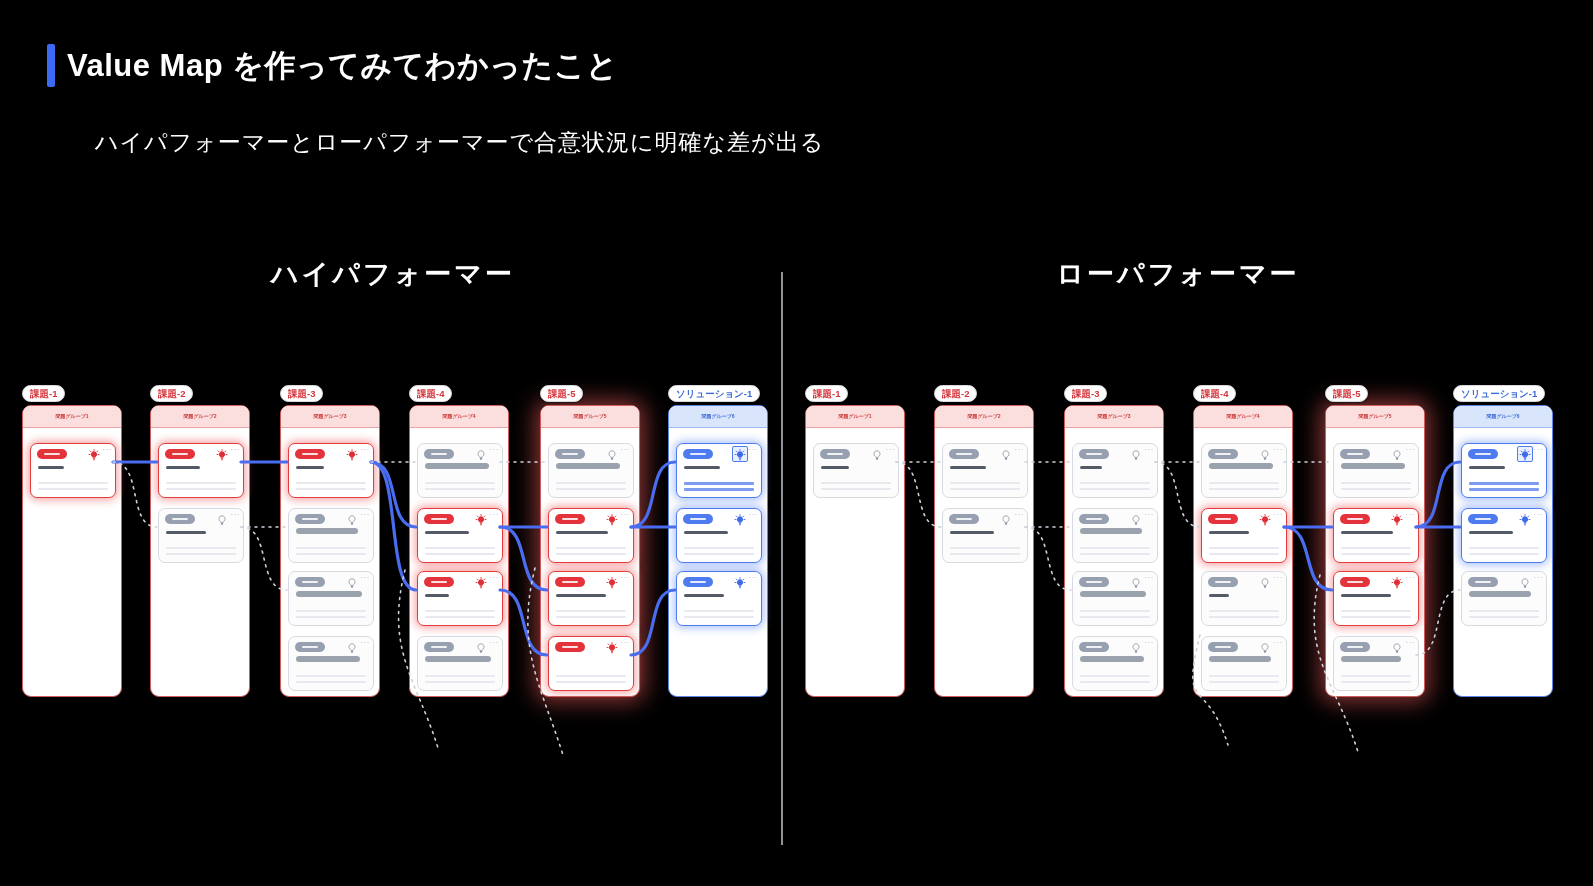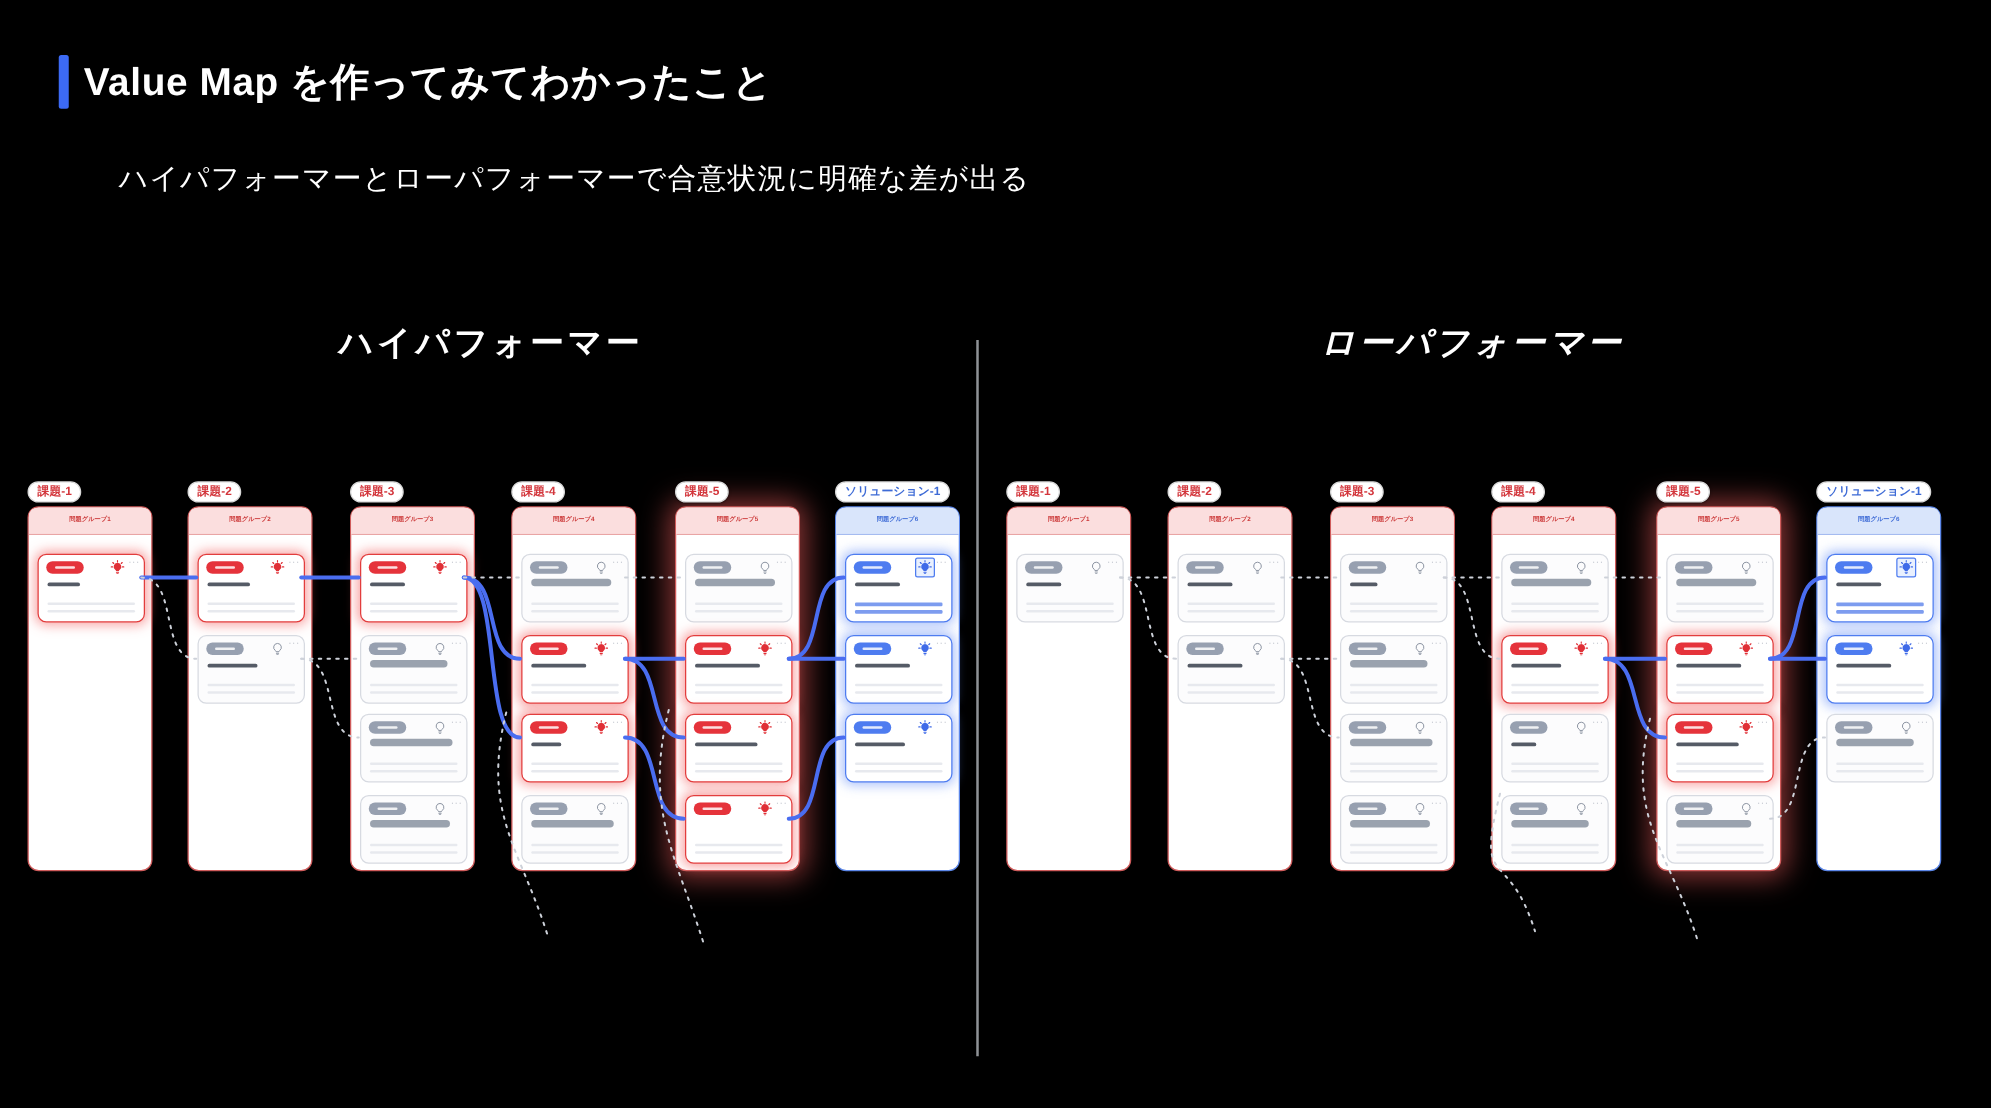--- a/index.html
+++ b/index.html
@@ -7,21 +7,21 @@
        font-family:"Liberation Sans","DejaVu Sans",sans-serif;color:#fff;}
 
   
   .title-row{position:absolute;left:47px;top:44px;display:flex;align-items:center;}
   .accent-bar{width:8px;height:43px;border-radius:2px;margin-right:12px;}
   .slide-title{font-size:31px;font-weight:700;letter-spacing:.5px;margin:0;color:#fff;}
   .slide-subtitle{position:absolute;left:95px;top:127px;margin:0;font-size:23px;
                   font-weight:400;letter-spacing:1px;color:#fff;}
   .panel-header{position:absolute;top:256px;width:420px;text-align:center;
                 font-size:27px;font-weight:700;letter-spacing:3px;color:#fff;}
-  .ph0{left:183px;} .ph1{left:968px;font-style:italic;}
+  .ph0{left:183px;} .ph1{left:968px;}
   .divider{position:absolute;left:781px;top:272px;width:2px;height:573px;background:#8f9296;}
 
   
   #board{position:absolute;left:0;top:0;width:1593px;height:886px;z-index:1;}
   #edges{position:absolute;left:0;top:0;z-index:6;pointer-events:none;}
 
   .column{position:absolute;width:98px;height:290px;background:#fff;border-radius:9px;
           border:1.4px solid #cf5b5b;}
   .column.sol{border-color:#5b86e8;}
   .column.glow{box-shadow:0 0 22px 5px rgba(245,95,95,.55);}

